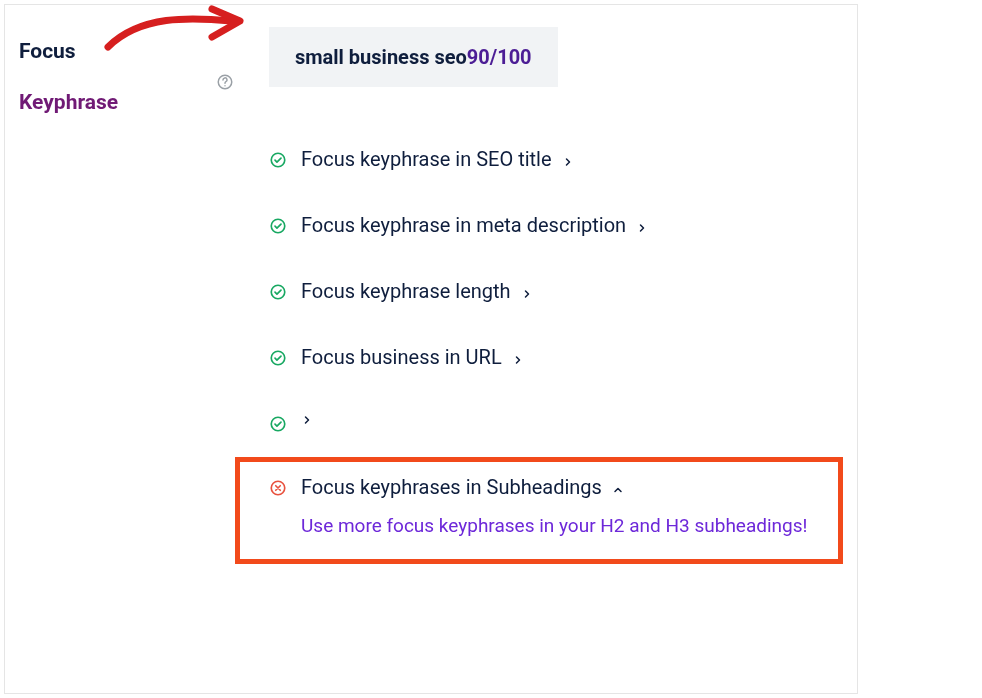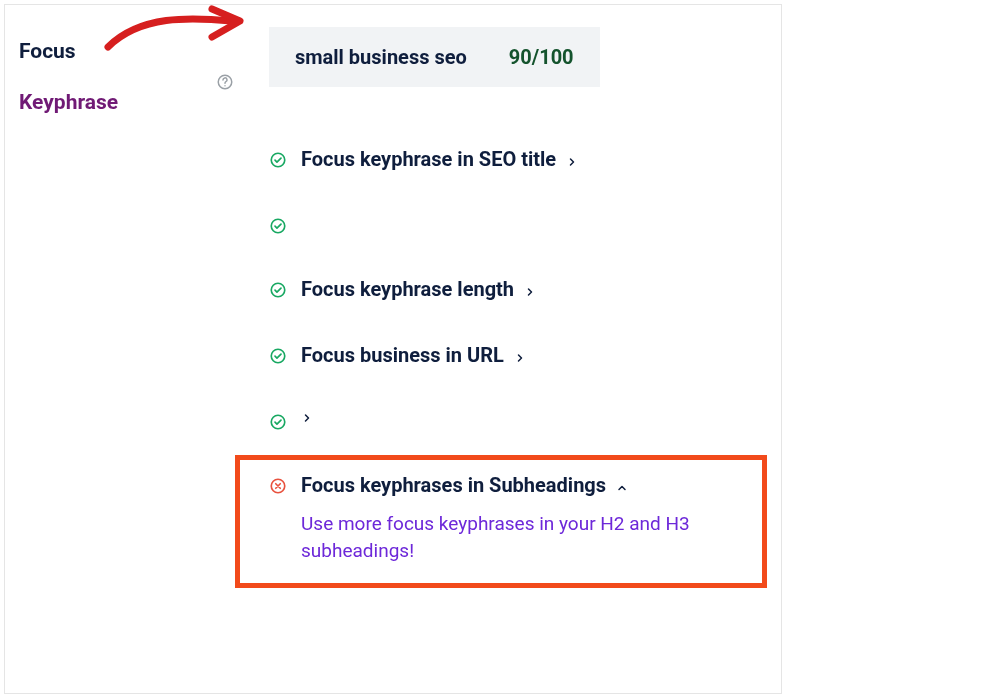--- a/index.html
+++ b/index.html
@@ -2,21 +2,21 @@
 <html><head>
   <meta charset="utf-8">
   <style>
     * { box-sizing: border-box; margin: 0; padding: 0; }
     body {
       font-family: -apple-system, BlinkMacSystemFont, "Segoe UI", Roboto, Helvetica, Arial, sans-serif;
       background: #fff;
       padding: 4px;
     }
     .panel {
-      width: 778px;
+      width: 854px;
       height: 690px;
       border: 1px solid #e5e5e5;
       display: flex;
       padding: 22px 20px 22px 14px;
       position: relative;
       overflow: hidden;
     }
     .left-col {
       width: 216px;
       flex-shrink: 0;
@@ -56,32 +56,31 @@
     .right-col {
       flex: 1;
       padding-left: 34px;
     }
     .keyphrase-pill {
       background: #f1f3f5;
       border-radius: 0;
       padding: 18px 26px;
       display: inline-flex;
       align-items: center;
-      gap: 42px;
       margin-bottom: 40px;
     }
     .keyphrase-text {
       font-size: 20px;
       font-weight: 700;
       color: #0f1e3d;
     }
     .keyphrase-score {
       font-size: 20px;
       font-weight: 700;
-      color: #14532d;
+      color: #4c1d95;
     }
     .checks { display: flex; flex-direction: column; }
     .check-item {
       display: flex;
       align-items: flex-start;
       gap: 14px;
       padding: 20px 0 22px 0;
       cursor: pointer;
       position: relative;
     }
@@ -92,21 +91,21 @@
       flex-shrink: 0;
     }
     .check-body { flex: 1; }
     .check-title-row {
       display: flex;
       align-items: center;
       gap: 10px;
     }
     .check-title {
       font-size: 20px;
-      font-weight: 700;
+      font-weight: 400;
       color: #0f1e3d;
       text-align: right;
     }
     .chevron {
       width: 12px;
       height: 12px;
       color: #0f1e3d;
       flex-shrink: 0;
     }
     .check-desc {
@@ -166,20 +165,28 @@
     <path d="M9 6 L15 12 L9 18" stroke-linecap="round" stroke-linejoin="round"></path>
   </svg></span>
             </div>
           </div>
         </div>
         <div class="check-item">
           <span class="check-icon"><svg viewBox="0 0 24 24" width="18" height="18" fill="none" stroke="#18a862" stroke-width="2.2">
     <circle cx="12" cy="12" r="9"></circle>
     <path d="M8 12.2 l2.6 2.6 L16 9.4" stroke-linecap="round" stroke-linejoin="round"></path>
   </svg></span>
+          <div class="check-body">
+            <div class="check-title-row">
+              <span class="check-title">Focus keyphrase in meta description</span>
+              <span class="chevron"><svg viewBox="0 0 24 24" width="12" height="12" fill="none" stroke="currentColor" stroke-width="3">
+    <path d="M9 6 L15 12 L9 18" stroke-linecap="round" stroke-linejoin="round"></path>
+  </svg></span>
+            </div>
+          </div>
         </div>
         <div class="check-item">
           <span class="check-icon"><svg viewBox="0 0 24 24" width="18" height="18" fill="none" stroke="#18a862" stroke-width="2.2">
     <circle cx="12" cy="12" r="9"></circle>
     <path d="M8 12.2 l2.6 2.6 L16 9.4" stroke-linecap="round" stroke-linejoin="round"></path>
   </svg></span>
           <div class="check-body">
             <div class="check-title-row">
               <span class="check-title">Focus keyphrase length</span>
               <span class="chevron"><svg viewBox="0 0 24 24" width="12" height="12" fill="none" stroke="currentColor" stroke-width="3">

